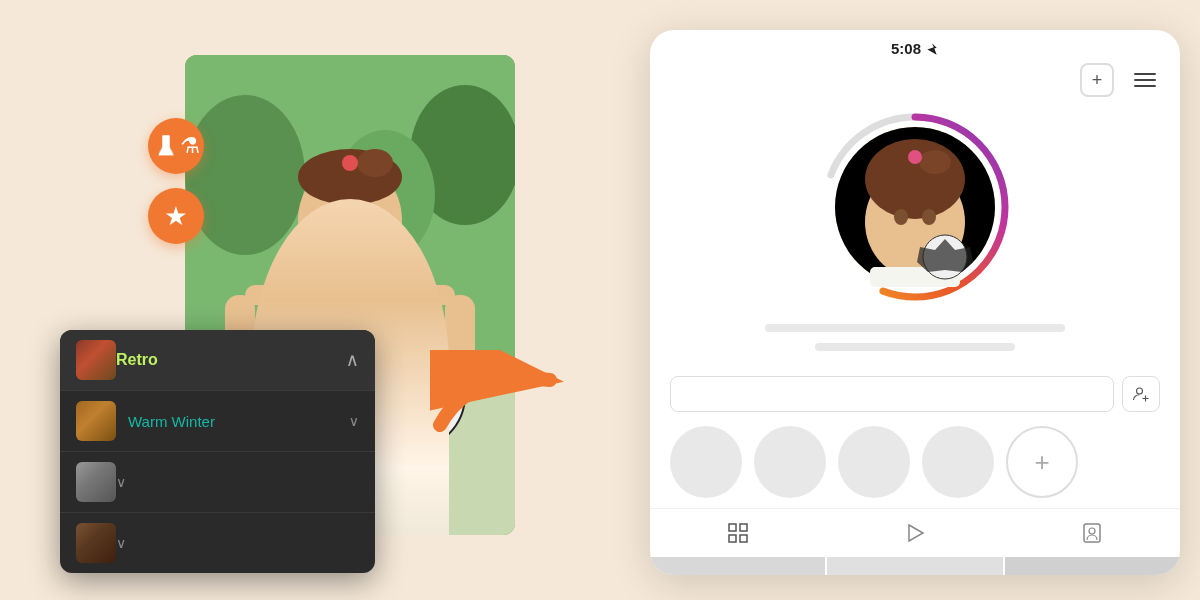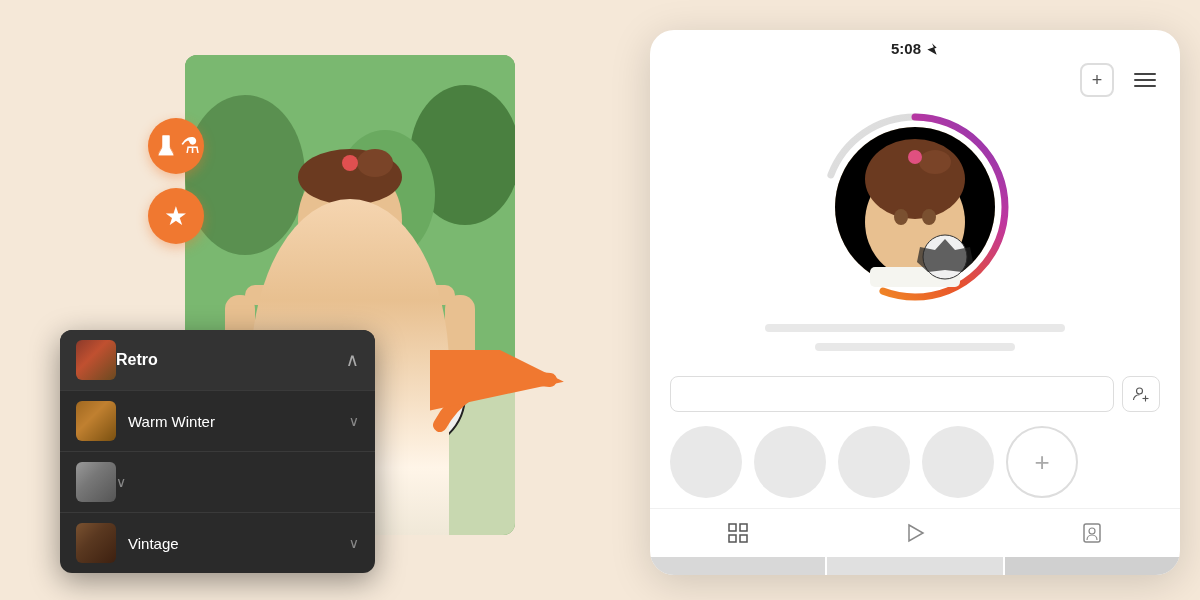--- a/index.html
+++ b/index.html
@@ -107,41 +107,41 @@
 
     .dropdown-header {
       display: flex;
       align-items: center;
       padding: 10px 16px;
       background: #333;
       cursor: pointer;
     }
 
     .dropdown-header-text {
-      color: #ffffff;
+      color: #bef264;
       font-size: 16px;
       font-weight: 600;
       flex: 1;
     }
 
     .dropdown-chevron {
       color: #aaa;
       font-size: 18px;
     }
 
     .dropdown-item {
       display: flex;
       align-items: center;
       padding: 10px 16px;
       cursor: pointer;
       border-top: 1px solid #3a3a3a;
     }
 
     .dropdown-item-text {
-      color: #ffffff;
+      color: #14b8a6;
       font-size: 15px;
       flex: 1;
       margin-left: 12px;
     }
 
     .dropdown-chevron-down {
       color: #888;
       font-size: 14px;
     }
 
@@ -471,21 +471,20 @@
       <span class="dropdown-chevron-down">∨</span>
     </div>
 
     <div class="dropdown-item">
       <div class="thumb-img thumb-grey"></div>
       <span class="dropdown-chevron-down">∨</span>
     </div>
 
     <div class="dropdown-item">
       <div class="thumb-img thumb-vintage"></div>
-      <span class="dropdown-item-text">Vintage</span>
       <span class="dropdown-chevron-down">∨</span>
     </div>
   </div>
 </div>
 
 <div class="arrow-container">
   <svg class="big-arrow" viewBox="0 0 140 90" xmlns="http://www.w3.org/2000/svg">
     <defs>
       <marker id="arrowhead" markerWidth="10" markerHeight="7" refX="9" refY="3.5" orient="auto">
         <polygon points="0 0, 10 3.5, 0 7" fill="#f07830"></polygon>

